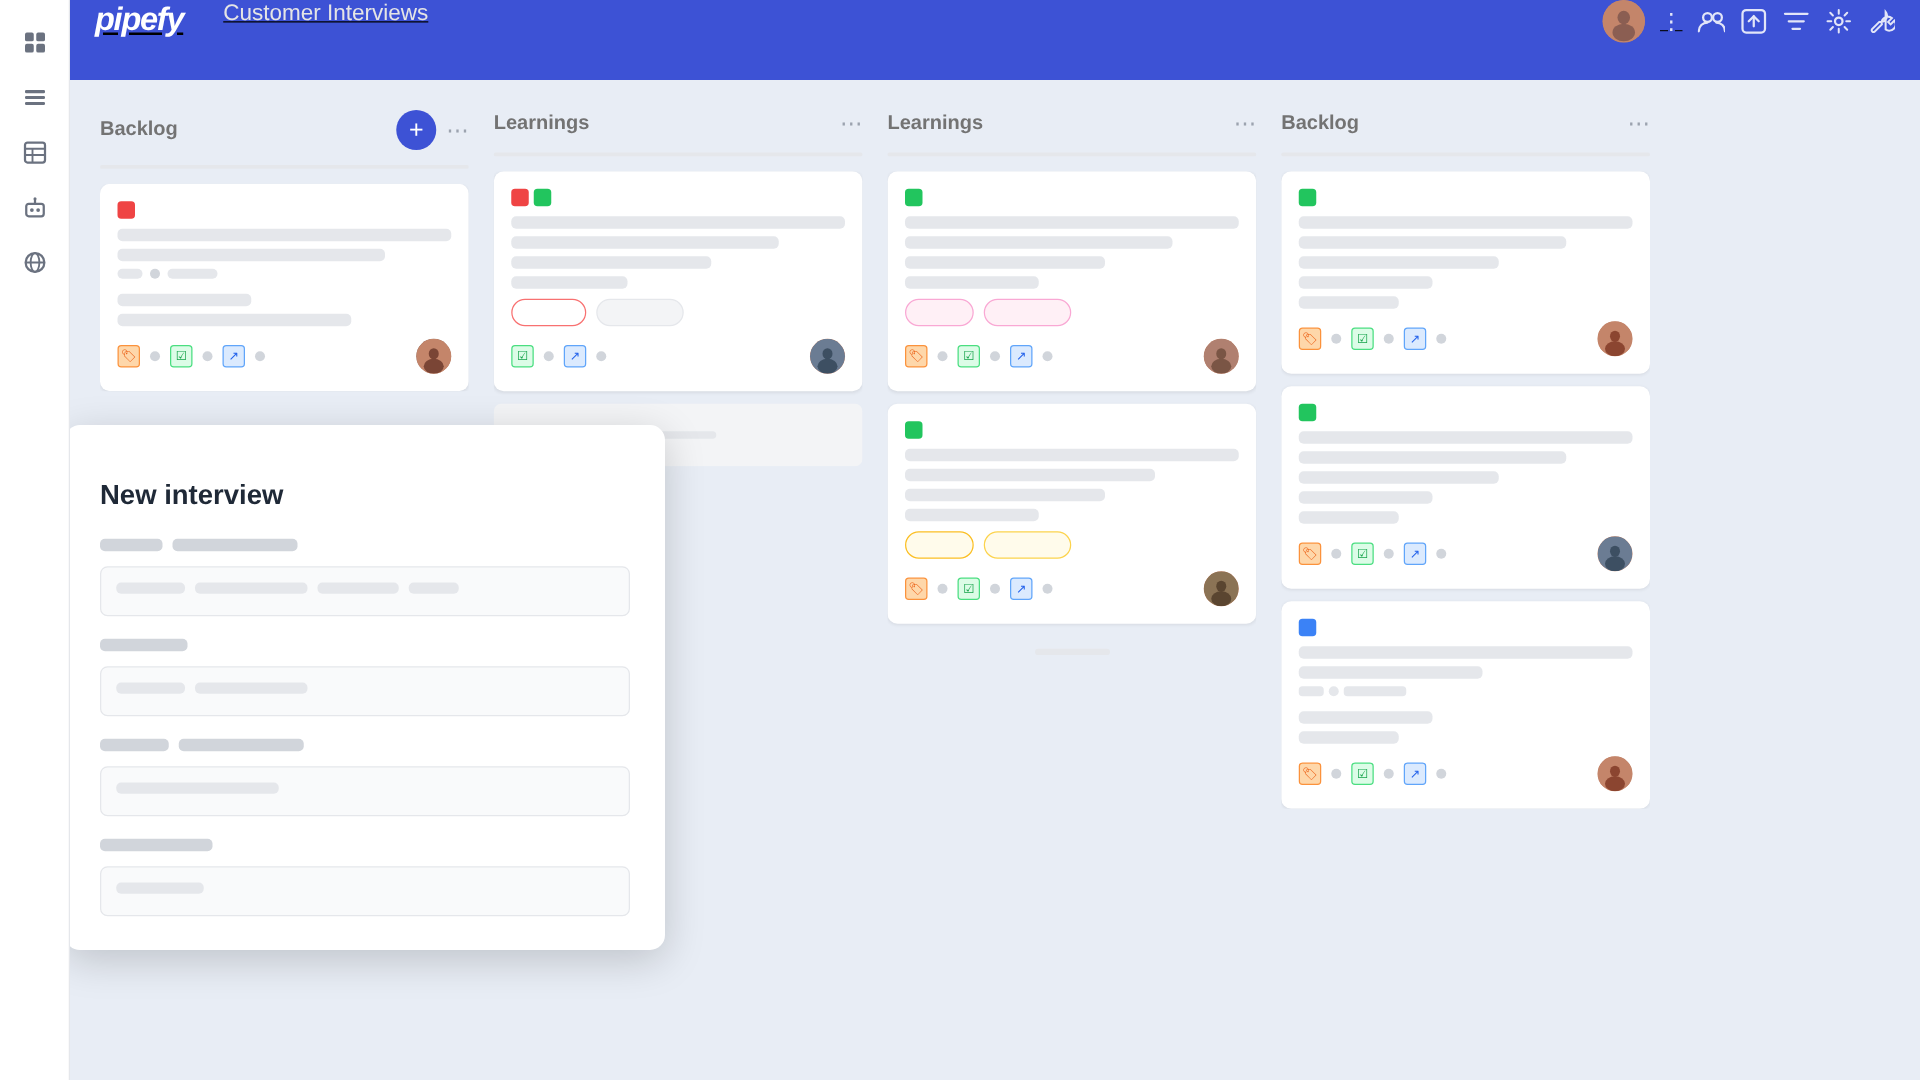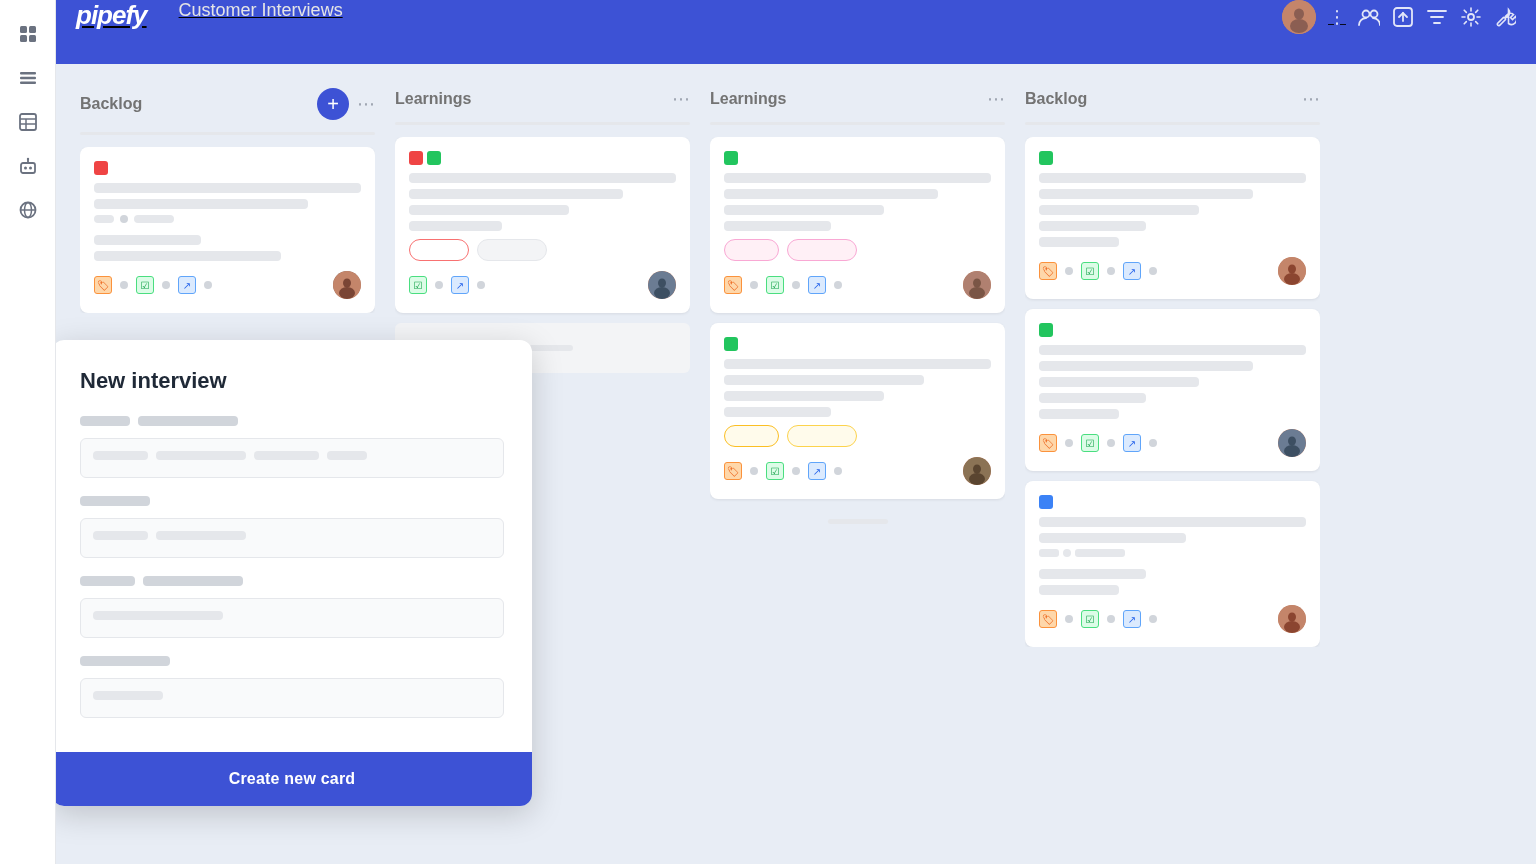--- a/index.html
+++ b/index.html
@@ -261,21 +261,21 @@
       width: 480px;
       background: #fff;
       border-radius: 12px;
       box-shadow: 0 8px 32px rgba(0,0,0,0.18);
       overflow: hidden;
       pointer-events: all;
       display: flex;
       flex-direction: column;
     }
     .modal-body {
-      padding: 28px 28px 16px 28px;
+      padding: 43px 28px 16px 28px;
       flex: 1;
       overflow-y: auto;
       max-height: 420px;
     }
     .modal-title {
       font-size: 22px;
       font-weight: 700;
       color: #1f2937;
       margin-bottom: 22px;
     }
@@ -697,20 +697,17 @@
 
           <div class="form-group">
             <div class="form-label-row">
               <div class="skel" style="width:90px;height:10px;border-radius:4px;background:#d1d5db;"></div>
             </div>
             <div style="width:100%;height:40px;border:1.5px solid #e5e7eb;border-radius:6px;background:#f9fafb;display:flex;align-items:center;padding:0 12px;gap:8px;">
               <div class="skel" style="width:70px;height:9px;border-radius:4px;"></div>
             </div>
           </div>
         </div>
-        <div class="modal-footer">
-          <button class="create-btn">Create new card</button>
-        </div>
       </div>
     </div>
 
   </div>
 </div>
 
 </body></html>

